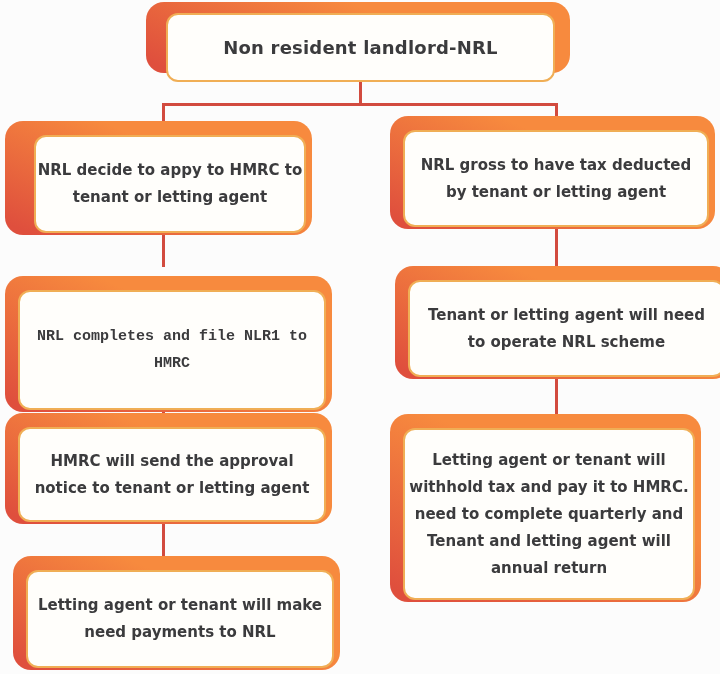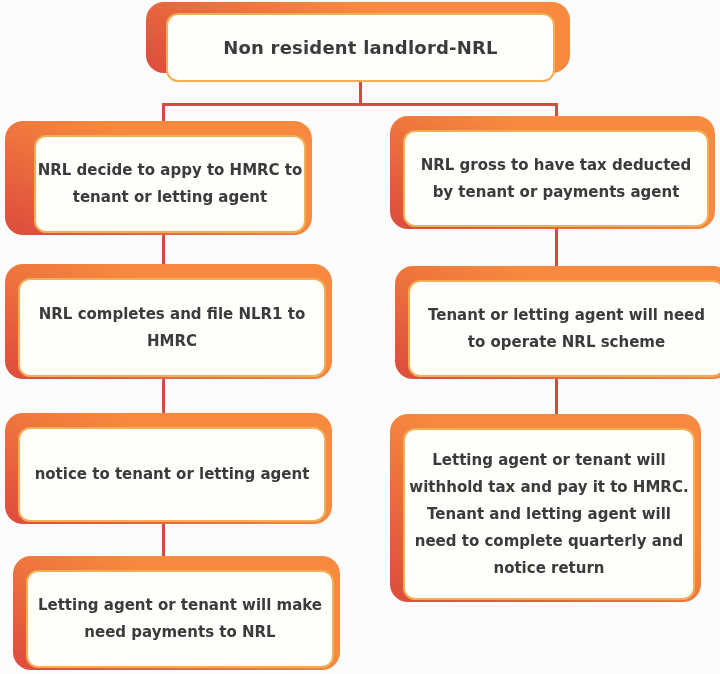--- a/index.html
+++ b/index.html
@@ -35,21 +35,21 @@
   }
   .face .line{white-space:nowrap;line-height:27px;font-size:15px;}
   .titlebox .face .line{font-size:18px;line-height:24px;letter-spacing:.2px;}
 
   
   .conn{position:absolute;background:#D24B3F;z-index:1;}
 
   
   #node-title{left:166px;top:13px;width:389px;height:69px;}
   #node-l1{left:18px;top:135px;width:272px;height:98px;padding-left:16px;}
-  #node-l2{left:18px;top:278px;width:308px;height:99px;}
+  #node-l2{left:18px;top:290px;width:308px;height:120px;font-family:Liberation Mono, monospace;}
   #node-l3{left:18px;top:427px;width:308px;height:95px;}
   #node-l4{left:18px;top:570px;width:308px;height:98px;margin-left:8px;}
   #node-r1{left:403px;top:130px;width:306px;height:97px;}
   #node-r2{left:408px;top:280px;width:317px;height:97px;}
   #node-r3{left:403px;top:428px;width:292px;height:172px;}
 
   #conn-stub {left:359px;top:82px;width:3px;height:23px;}
   #conn-horiz{left:162px;top:103px;width:396px;height:3px;}
   #conn-ldrop{left:162px;top:103px;width:3px;height:21px;}
   #conn-rdrop{left:555px;top:103px;width:3px;height:19px;}
@@ -91,49 +91,50 @@
   <div class="node col" id="node-l2">
     <div class="back"></div>
     <div class="face">
         <div class="line">NRL completes and file NLR1 to</div>
         <div class="line">HMRC</div>
       </div>
   </div>
   <div class="node col" id="node-l3">
     <div class="back"></div>
     <div class="face">
+        <div class="line">HMRC will send the approval</div>
         <div class="line">notice to tenant or letting agent</div>
       </div>
   </div>
   <div class="node col" id="node-l4">
     <div class="back"></div>
     <div class="face">
         <div class="line">Letting agent or tenant will make</div>
         <div class="line">need payments to NRL</div>
       </div>
   </div>
 
   <div class="node col" id="node-r1">
     <div class="back"></div>
     <div class="face">
         <div class="line">NRL gross to have tax deducted</div>
-        <div class="line">by tenant or payments agent</div>
+        <div class="line">by tenant or letting agent</div>
       </div>
   </div>
   <div class="node col" id="node-r2">
     <div class="back"></div>
     <div class="face">
         <div class="line">Tenant or letting agent will need</div>
         <div class="line">to operate NRL scheme</div>
       </div>
   </div>
   <div class="node col" id="node-r3">
     <div class="back"></div>
     <div class="face">
         <div class="line">Letting agent or tenant will</div>
         <div class="line">withhold tax and pay it to HMRC.</div>
+        <div class="line">need to complete quarterly and</div>
         <div class="line">Tenant and letting agent will</div>
-        <div class="line">need to complete quarterly and</div>
-        <div class="line">notice return</div>
+        <div class="line">annual return</div>
       </div>
   </div>
 
 </div>
 
 </body></html>

